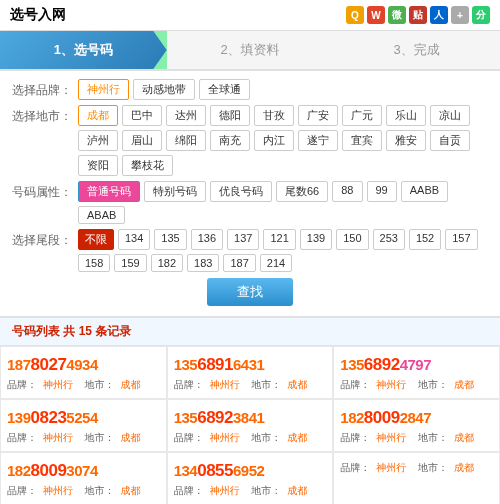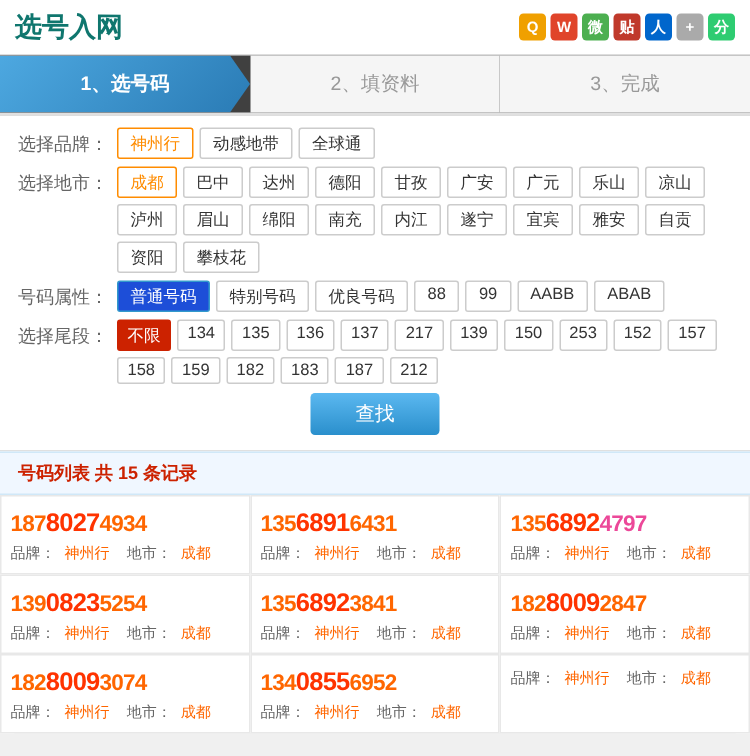--- a/index.html
+++ b/index.html
@@ -6,32 +6,32 @@
     body { font-family: Arial, sans-serif; font-size: 12px; background: #f0f0f0; width: 500px; }
 
     .header {
       background: #fff;
       padding: 6px 10px;
       display: flex;
       justify-content: space-between;
       align-items: center;
       border-bottom: 1px solid #ddd;
     }
-    .header-title { font-size: 18px; color: #0f766e; font-weight: bold; }
+    .header-title { font-size: 14px; color: #000000; font-weight: bold; }
     .header-share { display: flex; align-items: center; gap: 4px; font-size: 12px; color: #666; }
     .share-icons { display: flex; gap: 3px; }
     .share-icon {
       width: 18px; height: 18px; border-radius: 3px;
       display: inline-flex; align-items: center; justify-content: center;
       font-size: 10px; color: #fff; font-weight: bold; cursor: pointer;
     }
 
     .steps {
       display: flex;
-      background: #404040;
+      background: #86efac;
       border-bottom: 2px solid #e0e0e0;
     }
     .step {
       flex: 1;
       padding: 10px 0;
       text-align: center;
       font-size: 13px;
       color: #999;
       position: relative;
     }
@@ -64,21 +64,21 @@
       color: #333;
       font-size: 11px;
       background: #fff;
     }
     .tag.selected-orange {
       background: #fff;
       border-color: #ff8c00;
       color: #ff8c00;
     }
     .tag.selected-blue {
-      background: #1d4ed8;
+      background: #ec4899;
       border-color: #3399cc;
       color: #fff;
       text-align: center;
     }
     .num-tag {
       padding: 2px 6px;
       border: 1px solid #ccc;
       border-radius: 2px;
       cursor: pointer;
       color: #333;
@@ -202,47 +202,48 @@
       <div class="tag">攀枝花</div>
     </div>
   </div>
 
   <div class="filter-row">
     <div class="filter-label">号码属性：</div>
     <div class="filter-tags">
       <div class="tag selected-blue">普通号码</div>
       <div class="tag">特别号码</div>
       <div class="tag">优良号码</div>
+      <div class="tag">尾数66</div>
       <div class="tag">88</div>
       <div class="tag">99</div>
       <div class="tag">AABB</div>
       <div class="tag">ABAB</div>
     </div>
   </div>
 
   <div class="filter-row">
     <div class="filter-label">选择尾段：</div>
     <div class="filter-tags">
       <div class="num-tag selected-red">不限</div>
       <div class="num-tag">134</div>
       <div class="num-tag">135</div>
       <div class="num-tag">136</div>
       <div class="num-tag">137</div>
-      <div class="num-tag">217</div>
+      <div class="num-tag">121</div>
       <div class="num-tag">139</div>
       <div class="num-tag">150</div>
       <div class="num-tag">253</div>
       <div class="num-tag">152</div>
       <div class="num-tag">157</div>
       <div class="num-tag">158</div>
       <div class="num-tag">159</div>
       <div class="num-tag">182</div>
       <div class="num-tag">183</div>
       <div class="num-tag">187</div>
-      <div class="num-tag">212</div>
+      <div class="num-tag">214</div>
     </div>
   </div>
 
   <div style="text-align:center;">
     <button class="search-btn">查找</button>
   </div>
 </div>
 
 <div class="result-header">
   <span>号码列表 共</span>

